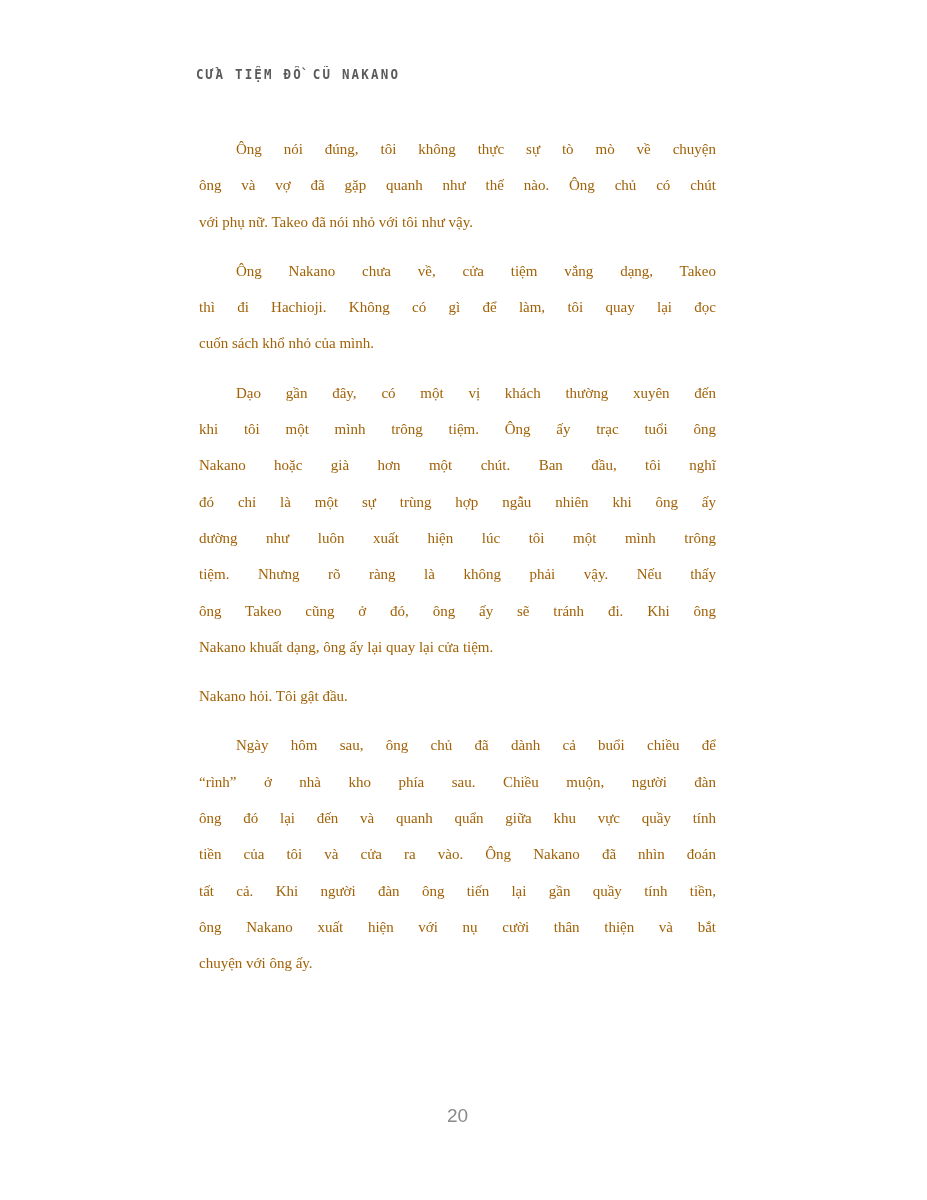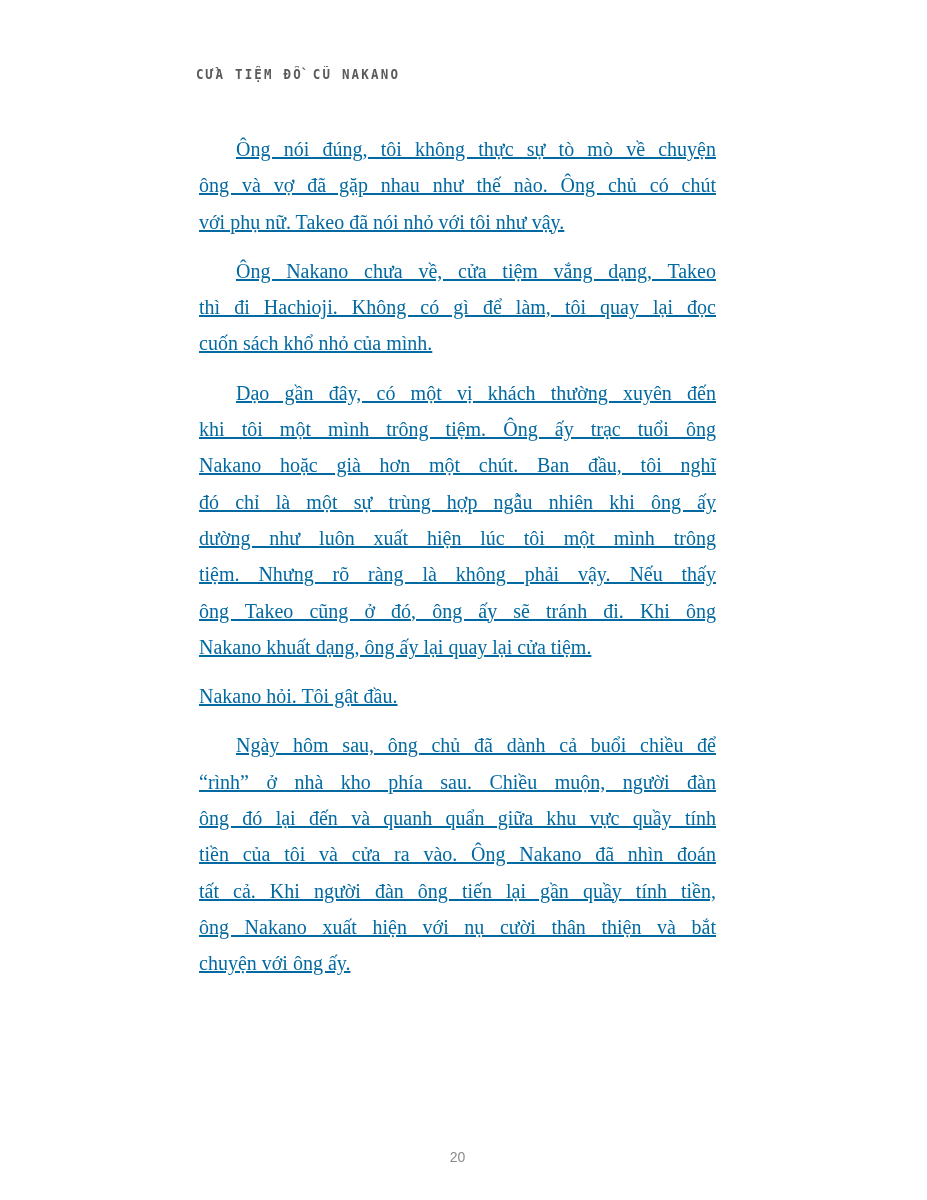--- a/index.html
+++ b/index.html
@@ -31,62 +31,61 @@
     color: #5a5a5a;
     transform: scaleY(1.1);
     transform-origin: left top;
     white-space: nowrap;
   }
   .text-column {
     position: absolute;
     left: 199px;
     top: 131px;
     width: 517px;
-    color: #0369a1;
-    font-size: 20px;
+    color: #a16207;
+    font-size: 15px;
     line-height: 36.3px;
-    text-decoration: underline;
   }
   .paragraph {
     margin: 0 0 13px 0;
   }
   .line {
     text-align: justify;
     text-align-last: justify;
     white-space: normal;
   }
   .line.first {
     text-indent: 37px;
   }
   .line.last {
     text-align-last: left;
   }
   .page-number {
     position: absolute;
     left: 199px;
-    top: 1149px;
+    top: 1105px;
     width: 517px;
     text-align: center;
     font-family: "Liberation Sans", "DejaVu Sans", sans-serif;
-    font-size: 14px;
+    font-size: 19px;
     color: #8a8a8a;
   }
 </style>
 </head>
 <body>
 
 <div class="page">
 
   <div class="running-header">CỬA TIỆM ĐỒ CŨ NAKANO</div>
 
   <div class="text-column">
 
     <div class="paragraph">
       <div class="line first">Ông nói đúng, tôi không thực sự tò mò về chuyện</div>
-      <div class="line">ông và vợ đã gặp nhau như thế nào. Ông chủ có chút</div>
+      <div class="line">ông và vợ đã gặp quanh như thế nào. Ông chủ có chút</div>
       <div class="line last">với phụ nữ. Takeo đã nói nhỏ với tôi như vậy.</div>
     </div>
 
     <div class="paragraph">
       <div class="line first">Ông Nakano chưa về, cửa tiệm vắng dạng, Takeo</div>
       <div class="line">thì đi Hachioji. Không có gì để làm, tôi quay lại đọc</div>
       <div class="line last">cuốn sách khổ nhỏ của mình.</div>
     </div>
 
     <div class="paragraph">

